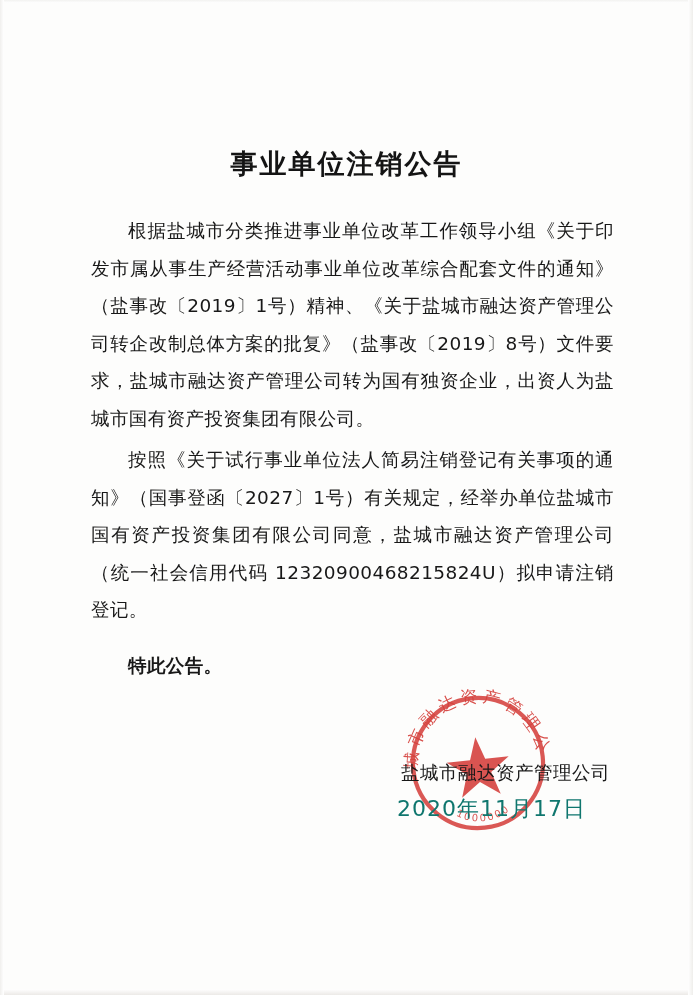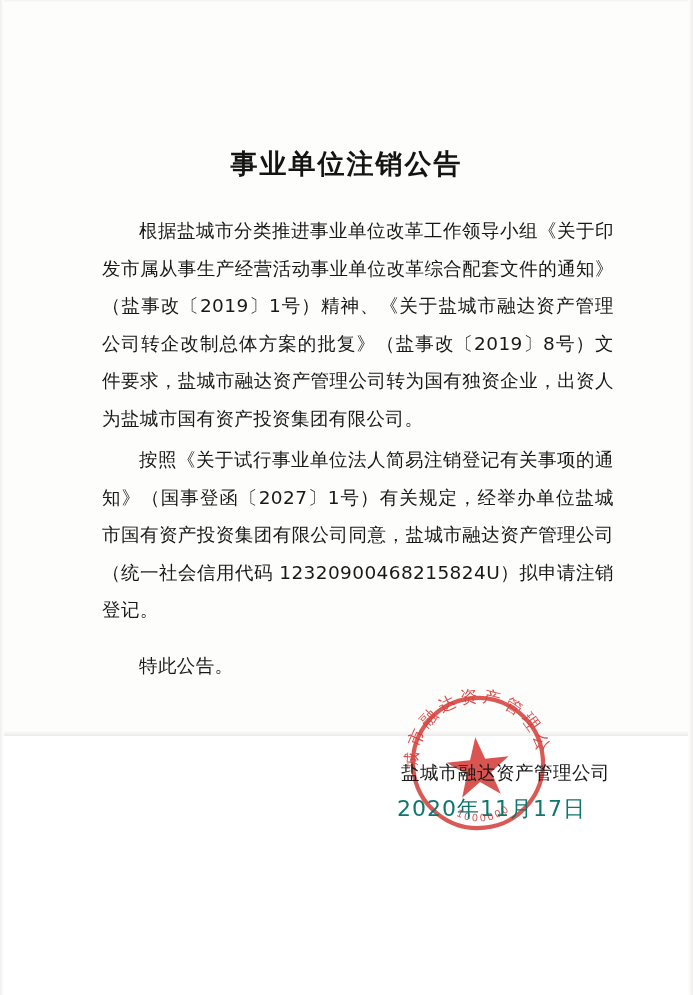--- a/index.html
+++ b/index.html
@@ -9,21 +9,21 @@
   body {
     width: 693px;
     height: 995px;
     background: #ffffff;
     font-family: "DejaVu Sans", "Liberation Sans", sans-serif;
     overflow: hidden;
   }
   .page {
     position: relative;
     width: 693px;
-    height: 736px;
+    height: 995px;
     box-sizing: border-box;
     background: #fdfdfc;
   }
   .doc-title {
     position: absolute;
     top: 128px;
     left: 0;
     width: 693px;
     text-align: center;
     font-size: 27px;
@@ -37,26 +37,27 @@
     top: 212px;
     left: 86px;
     width: 528px;
   }
   .para {
     font-size: 18.5px;
     line-height: 37.5px;
     color: #181818;
     text-align: justify;
     text-justify: inter-ideograph;
-    margin: 0 0 4px 16px;
+    margin: 0 0 4px 5px;
     text-indent: 37px;
     letter-spacing: 0.4px;
   }
   .para.last {
     margin-top: 18px;
+    font-weight: bold;
   }
   .signature {
     position: absolute;
     right: 83px;
     top: 755px;
     width: 330px;
     text-align: right;
   }
   .sig-line {
     font-size: 18.5px;

